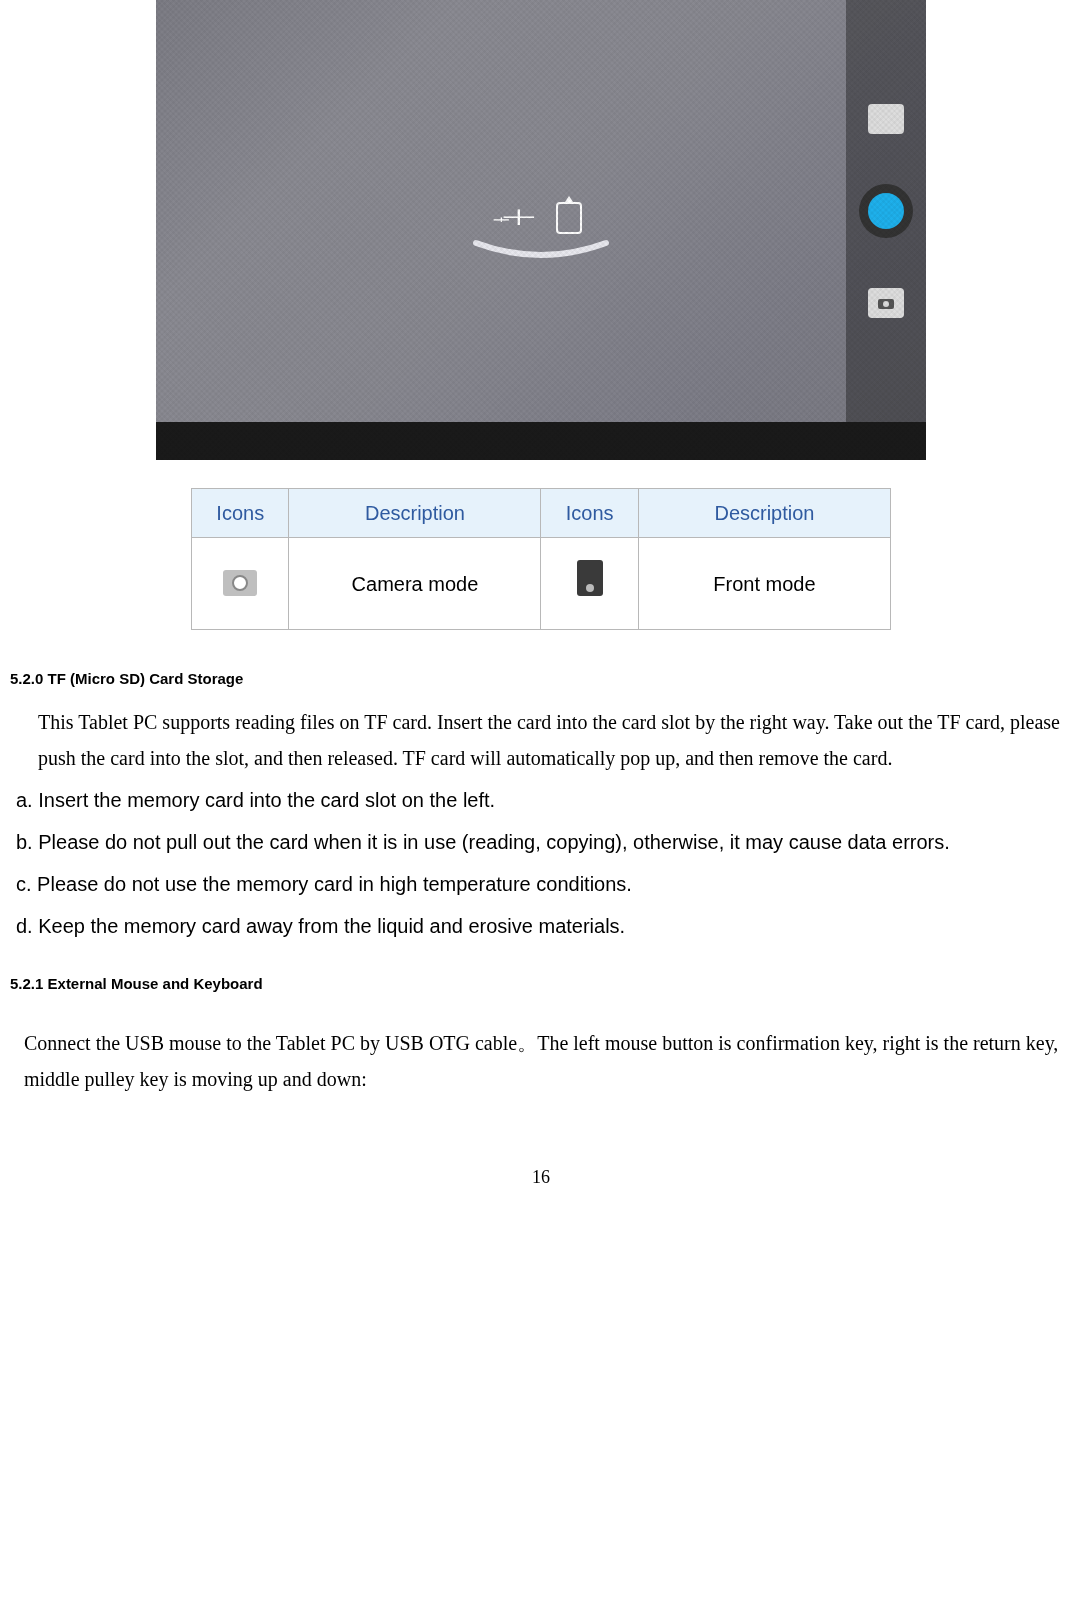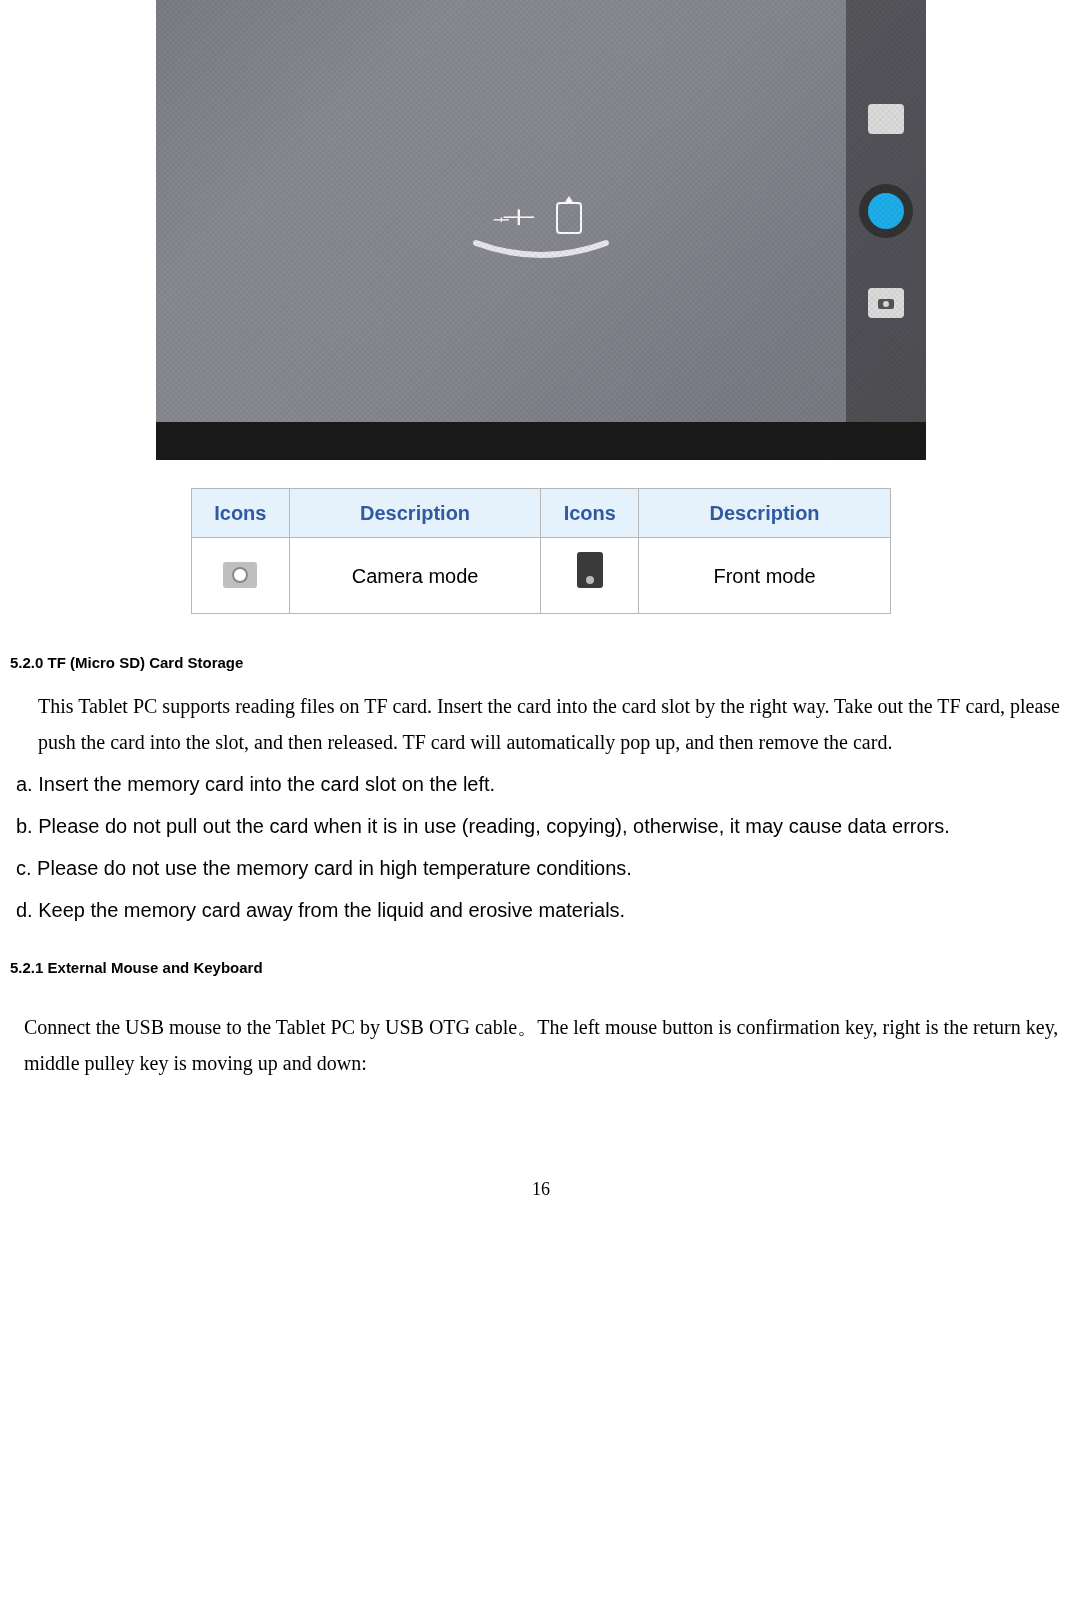--- a/index.html
+++ b/index.html
@@ -97,28 +97,28 @@
 
     
     .icon-table {
       width: 700px;
       margin: 0 auto 35px;
       border-collapse: collapse;
     }
     .icon-table th, .icon-table td {
       border: 1px solid #b8b8b8;
       text-align: center;
-      padding: 14px 6px;
+      padding: 22px 6px;
       font-size: 20px;
       font-weight: normal;
     }
     .icon-table th {
       background: #e6f2fb;
       color: #2f5aa0;
-      font-weight: bold;
+      font-weight: normal;
       padding: 6px;
     }
     .icon-cell { width: 90px; }
     .desc-cell { width: 260px; }
     .ic { display:inline-flex; align-items:center; justify-content:center; }
 
     .h-section {
       font-weight: bold;
       font-size: 15px;
       margin: 8px 0 12px;
@@ -126,21 +126,21 @@
 
     .para { margin: 0 0 2px; padding-left: 32px; text-indent: 0; font-family: Liberation Serif, serif; }
     .para-first {padding-left: 28px;}
 
     .list-item { margin: 6px; padding-left: 0; }
 
     .page-num {
       text-align: center;
       font-family: 'Times New Roman', serif;
       font-size: 18px;
-      margin-top: 92px;
+      margin-top: 64px;
     }
 
     
     .mini-cam{width:34px;height:26px;background:#bfbfbf;border-radius:3px;display:inline-flex;align-items:center;justify-content:center;}
     .mini-cam::after{content:"";width:12px;height:12px;border-radius:50%;background:#fff;border:2px solid #888;}
     .mini-video{width:26px;height:36px;background:#3a3a3a;border-radius:3px;display:inline-block;position:relative;}
     .mini-video::after{content:"";position:absolute;bottom:4px;left:50%;transform:translateX(-50%);width:8px;height:8px;border-radius:50%;background:#bbb;}
     .mini-switch{width:30px;height:30px;border:2px solid #aaa;border-radius:4px;background:#e8e8e8;display:inline-block;}
     .mini-pano{width:50px;height:34px;background:#111;display:inline-flex;align-items:center;justify-content:center;}
     .mini-pano svg{display:block;}

